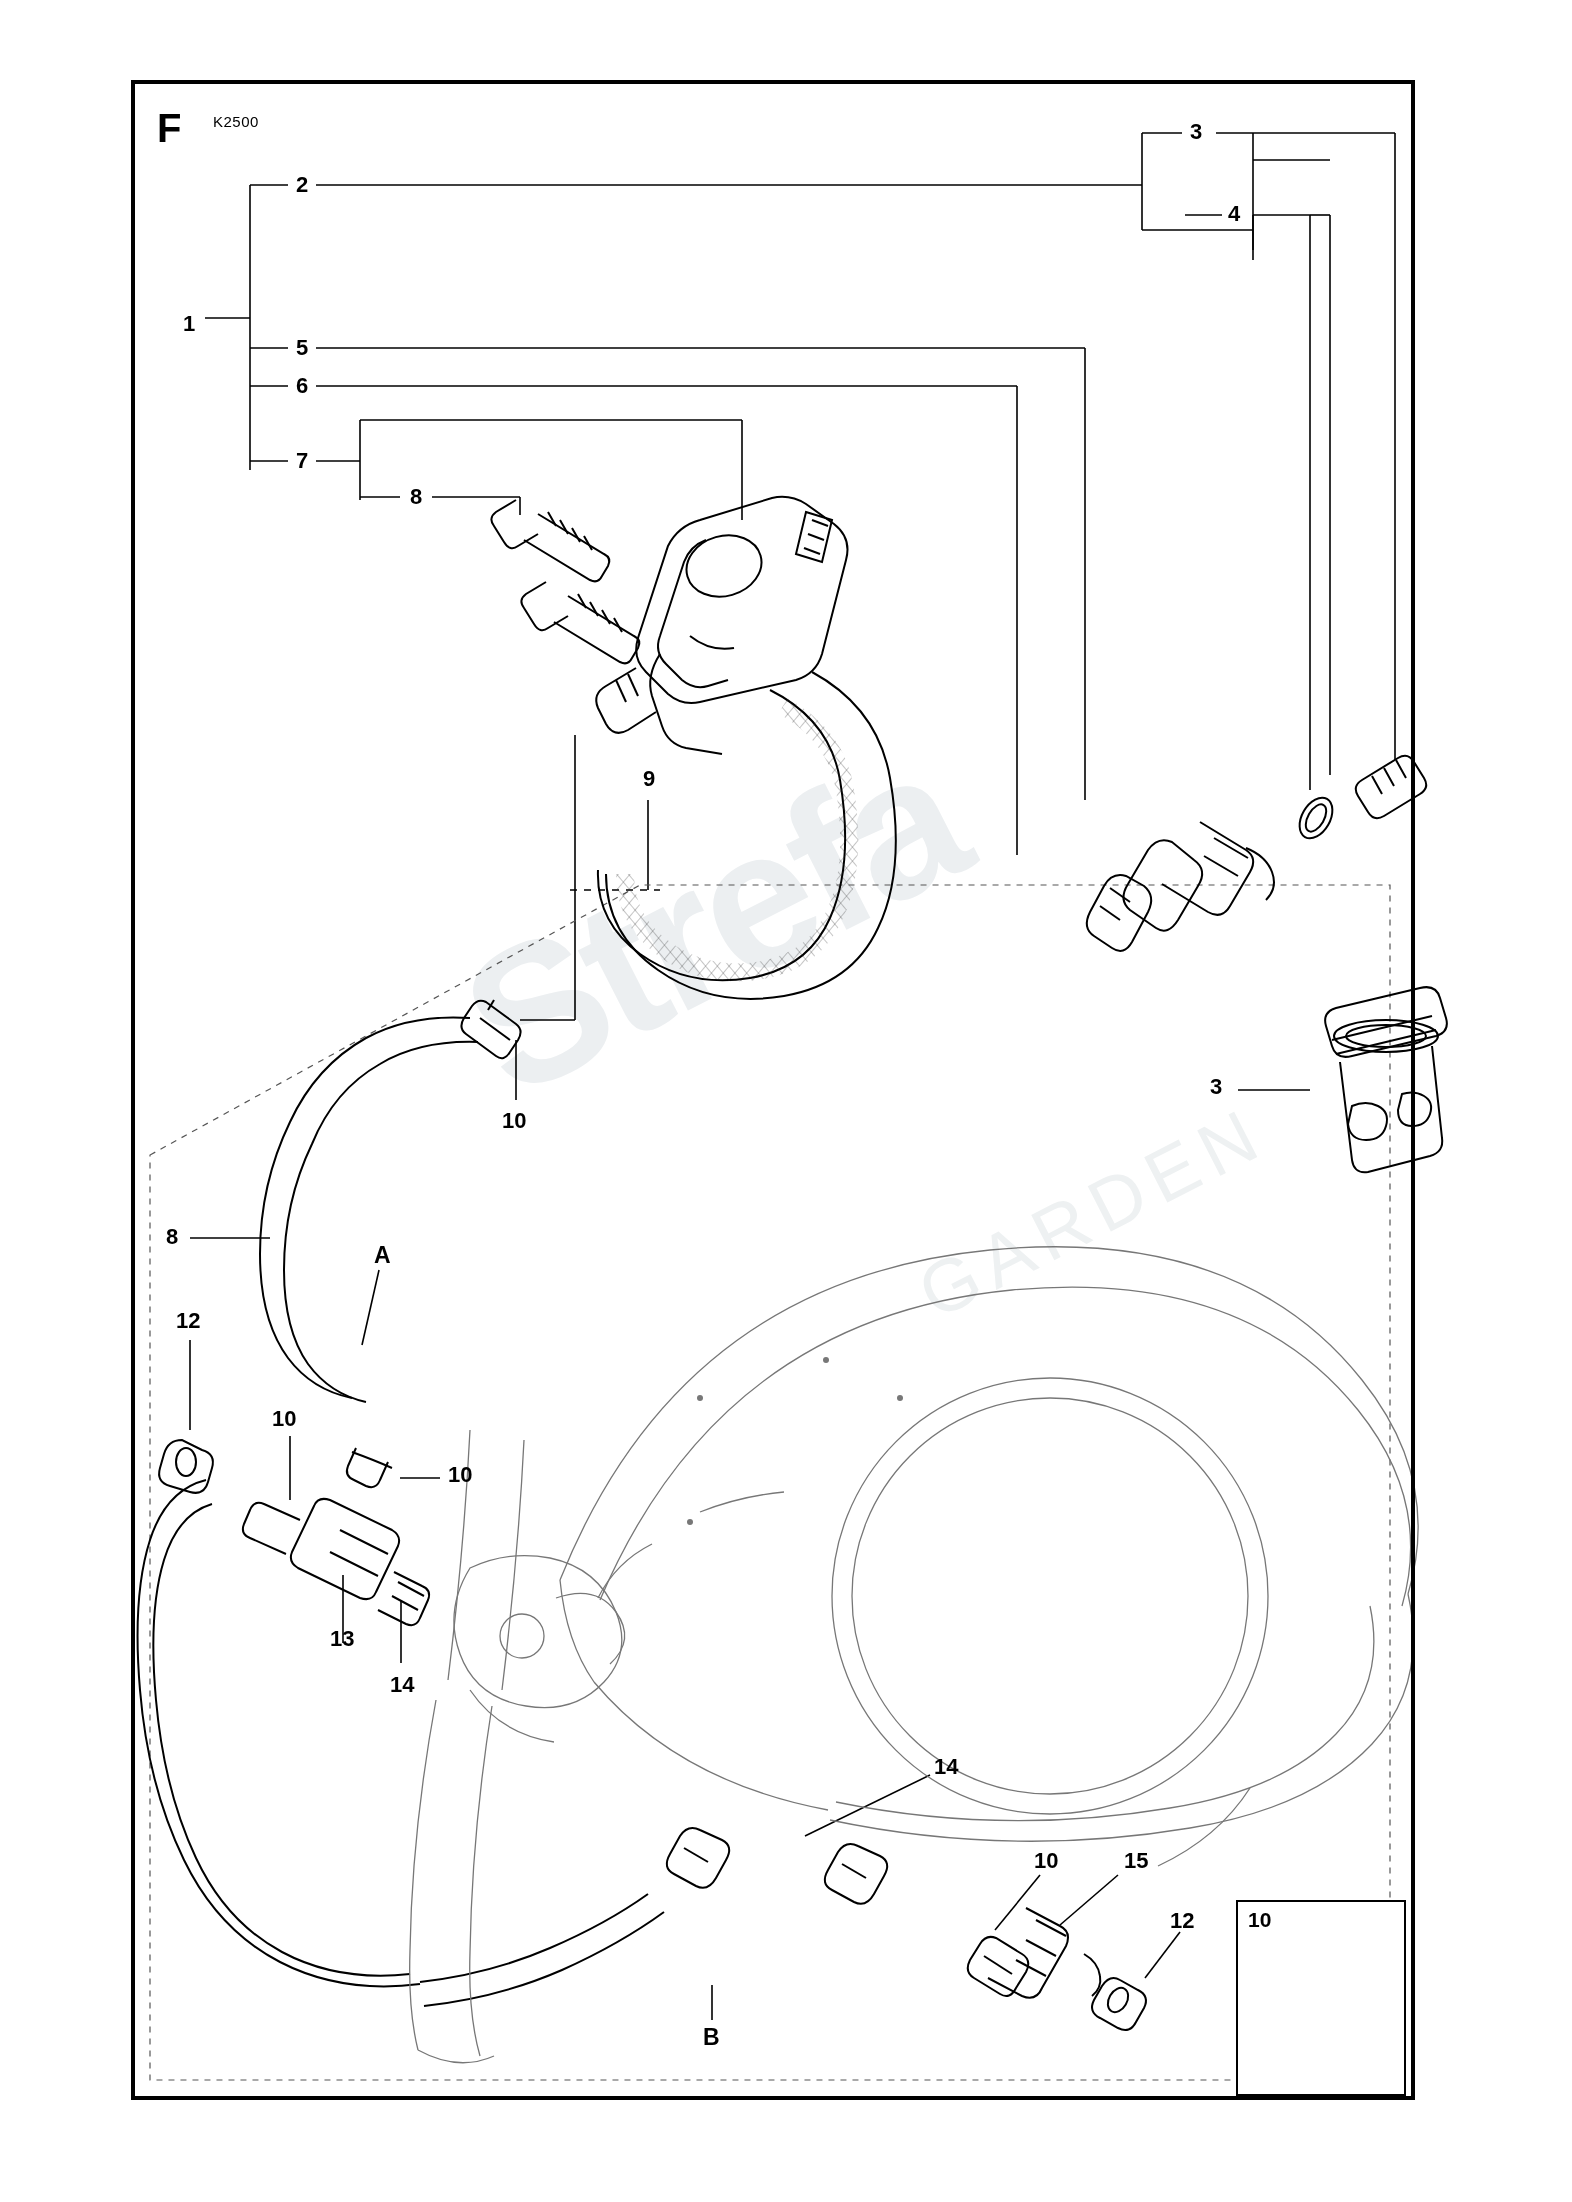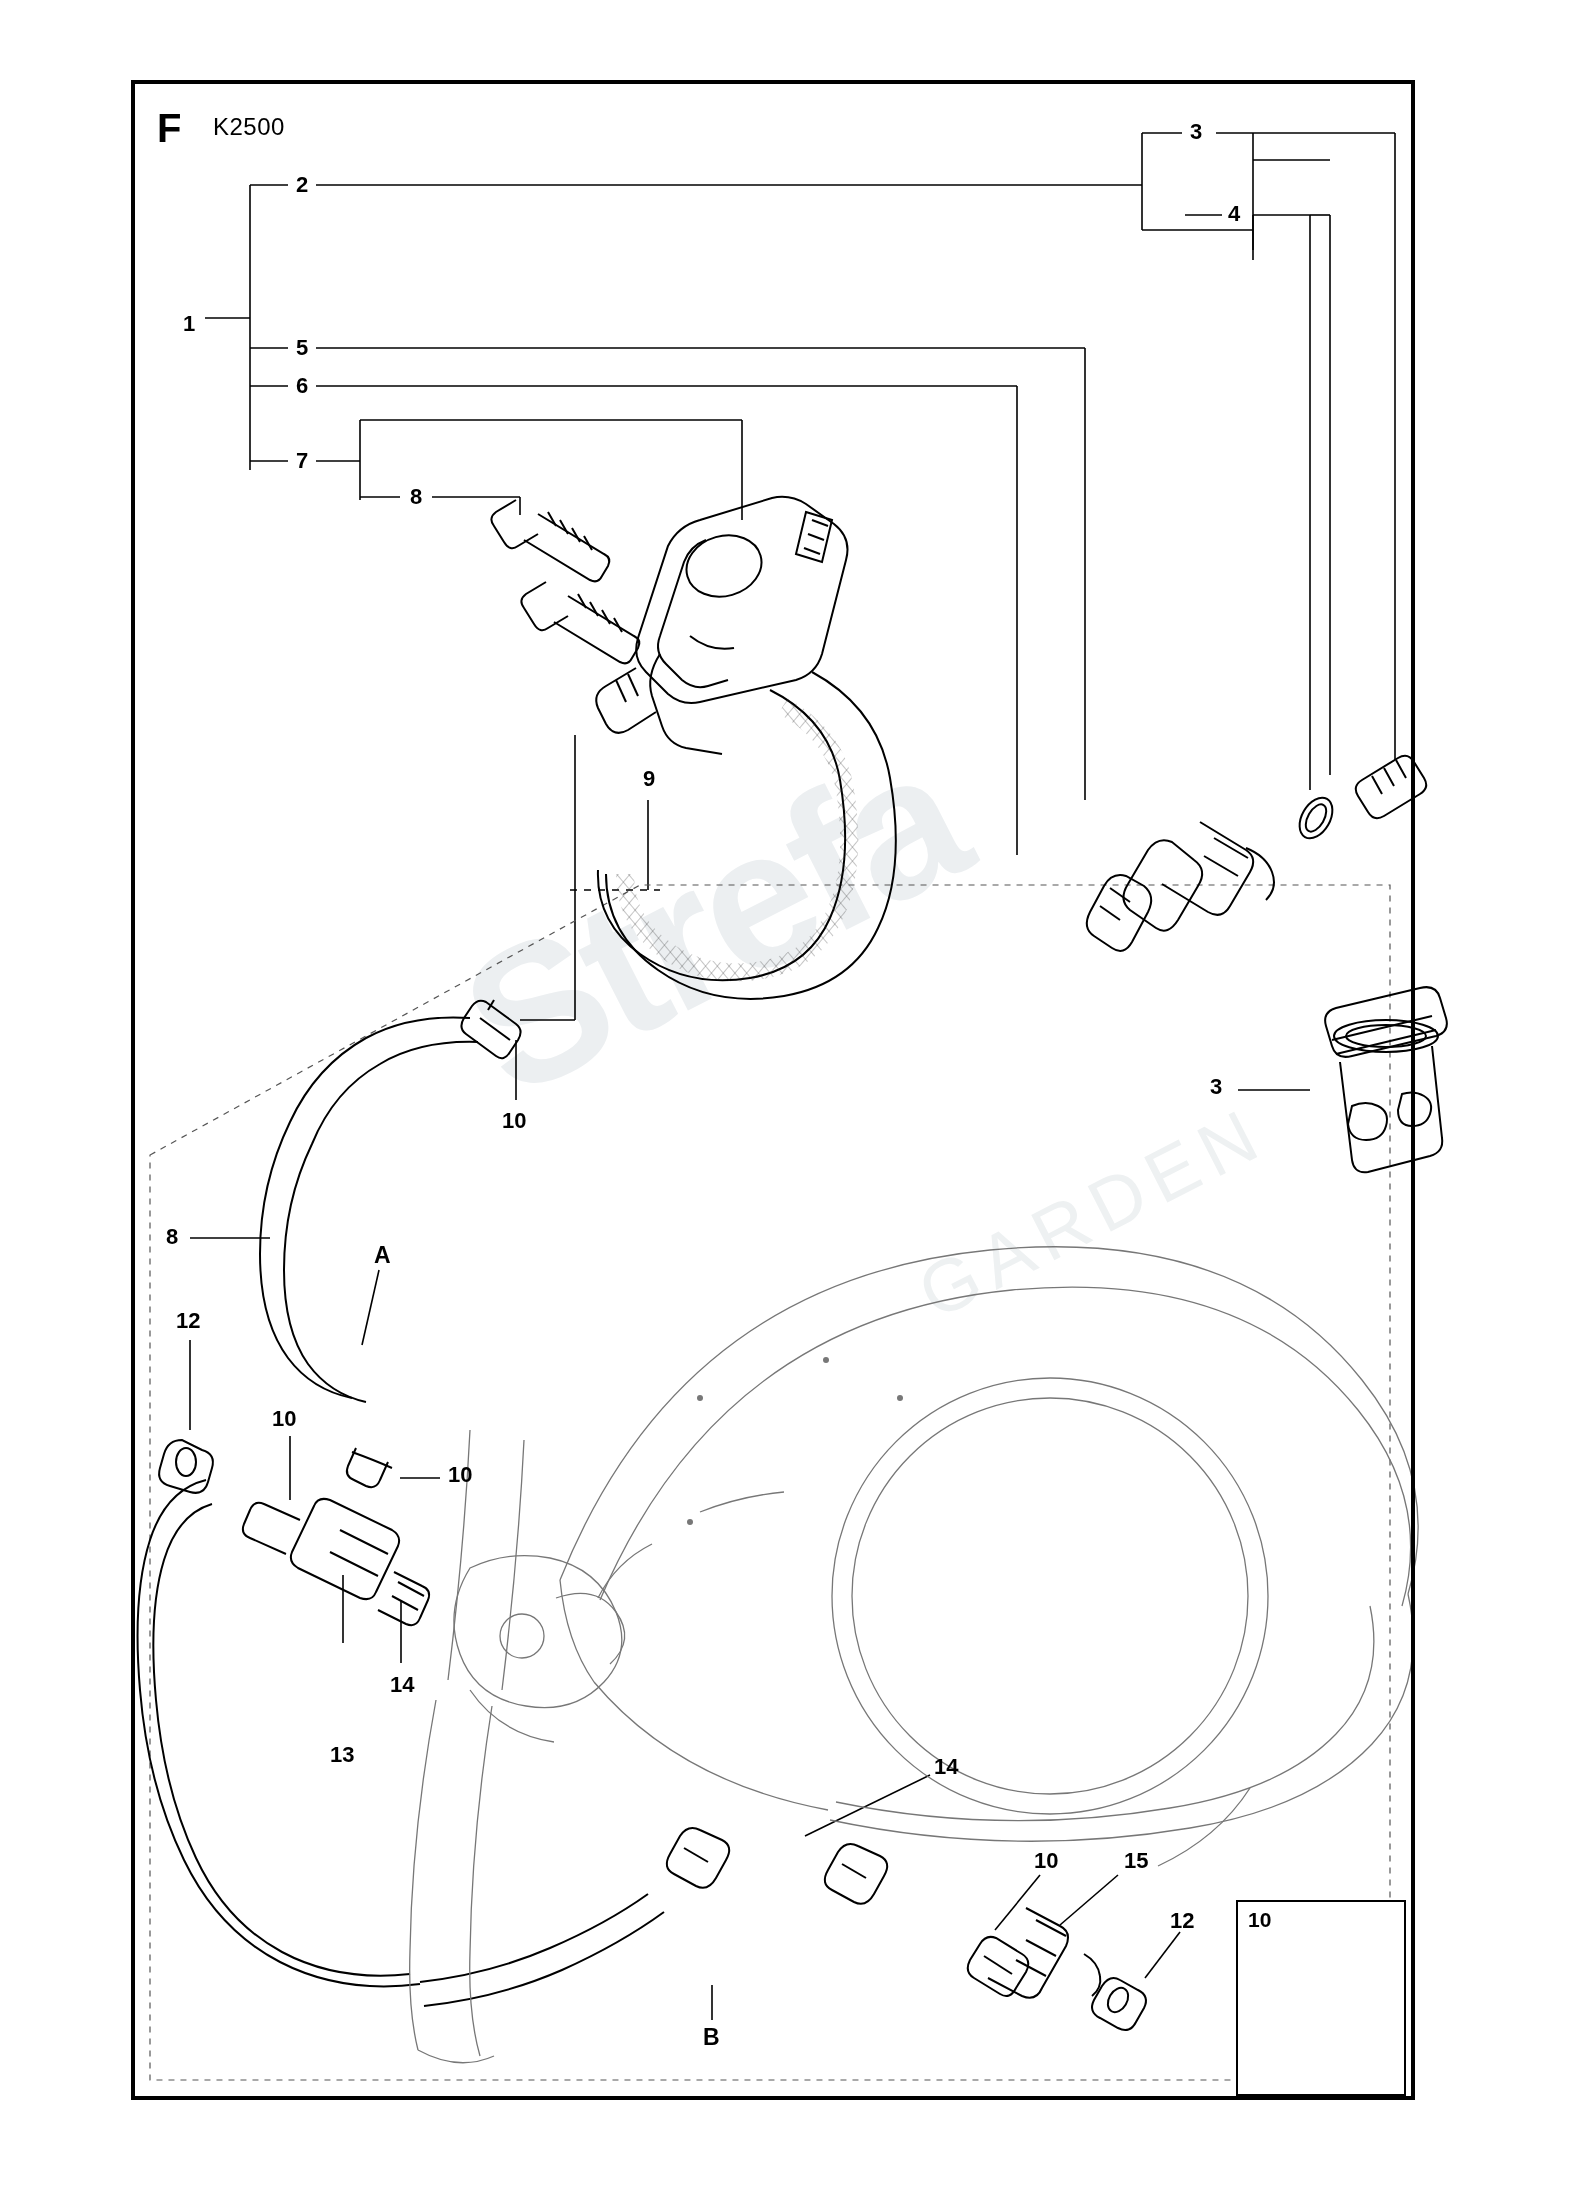--- a/index.html
+++ b/index.html
@@ -14,21 +14,21 @@
     box-sizing:border-box;
   }
 
   
   .section-letter{
     position:absolute;left:157px;top:106px;
     font-size:40px;font-weight:bold;letter-spacing:0px;
   }
   .model-label{
     position:absolute;left:213px;top:113px;
-    font-size:24px;font-weight:normal;letter-spacing:0.5px;
+    font-size:15px;font-weight:normal;letter-spacing:0.5px;
   }
 
   
   .inset-box{
     position:absolute;left:1236px;top:1900px;width:170px;height:196px;
     border:2px solid #000;box-sizing:border-box;background:#fff;
   }
   .inset-label{
     position:absolute;left:1248px;top:1908px;font-size:21px;font-weight:bold;
   }
@@ -343,21 +343,21 @@
   <div class="num" style="left:296px;top:337px;">5</div>
   <div class="num" style="left:296px;top:375px;">6</div>
   <div class="num" style="left:296px;top:450px;">7</div>
   <div class="num" style="left:410px;top:486px;">8</div>
   <div class="num" style="left:643px;top:768px;">9</div>
   <div class="num" style="left:502px;top:1110px;">10</div>
   <div class="num" style="left:166px;top:1226px;">8</div>
   <div class="num" style="left:176px;top:1310px;">12</div>
   <div class="num" style="left:272px;top:1408px;">10</div>
   <div class="num" style="left:448px;top:1464px;">10</div>
-  <div class="num" style="left:330px;top:1744px;">13</div>
+  <div class="num" style="left:330px;top:1628px;">13</div>
   <div class="num" style="left:390px;top:1674px;">14</div>
   <div class="num" style="left:934px;top:1756px;">14</div>
   <div class="num" style="left:1034px;top:1850px;">10</div>
   <div class="num" style="left:1110px;top:1850px;margin-left:14px;">15</div>
   <div class="num" style="left:1170px;top:1910px;">12</div>
   <div class="num" style="left:1210px;top:1076px;">3</div>
 
   <div class="letter" style="left:374px;top:1244px;">A</div>
   <div class="letter" style="left:703px;top:2026px;">B</div>
 

